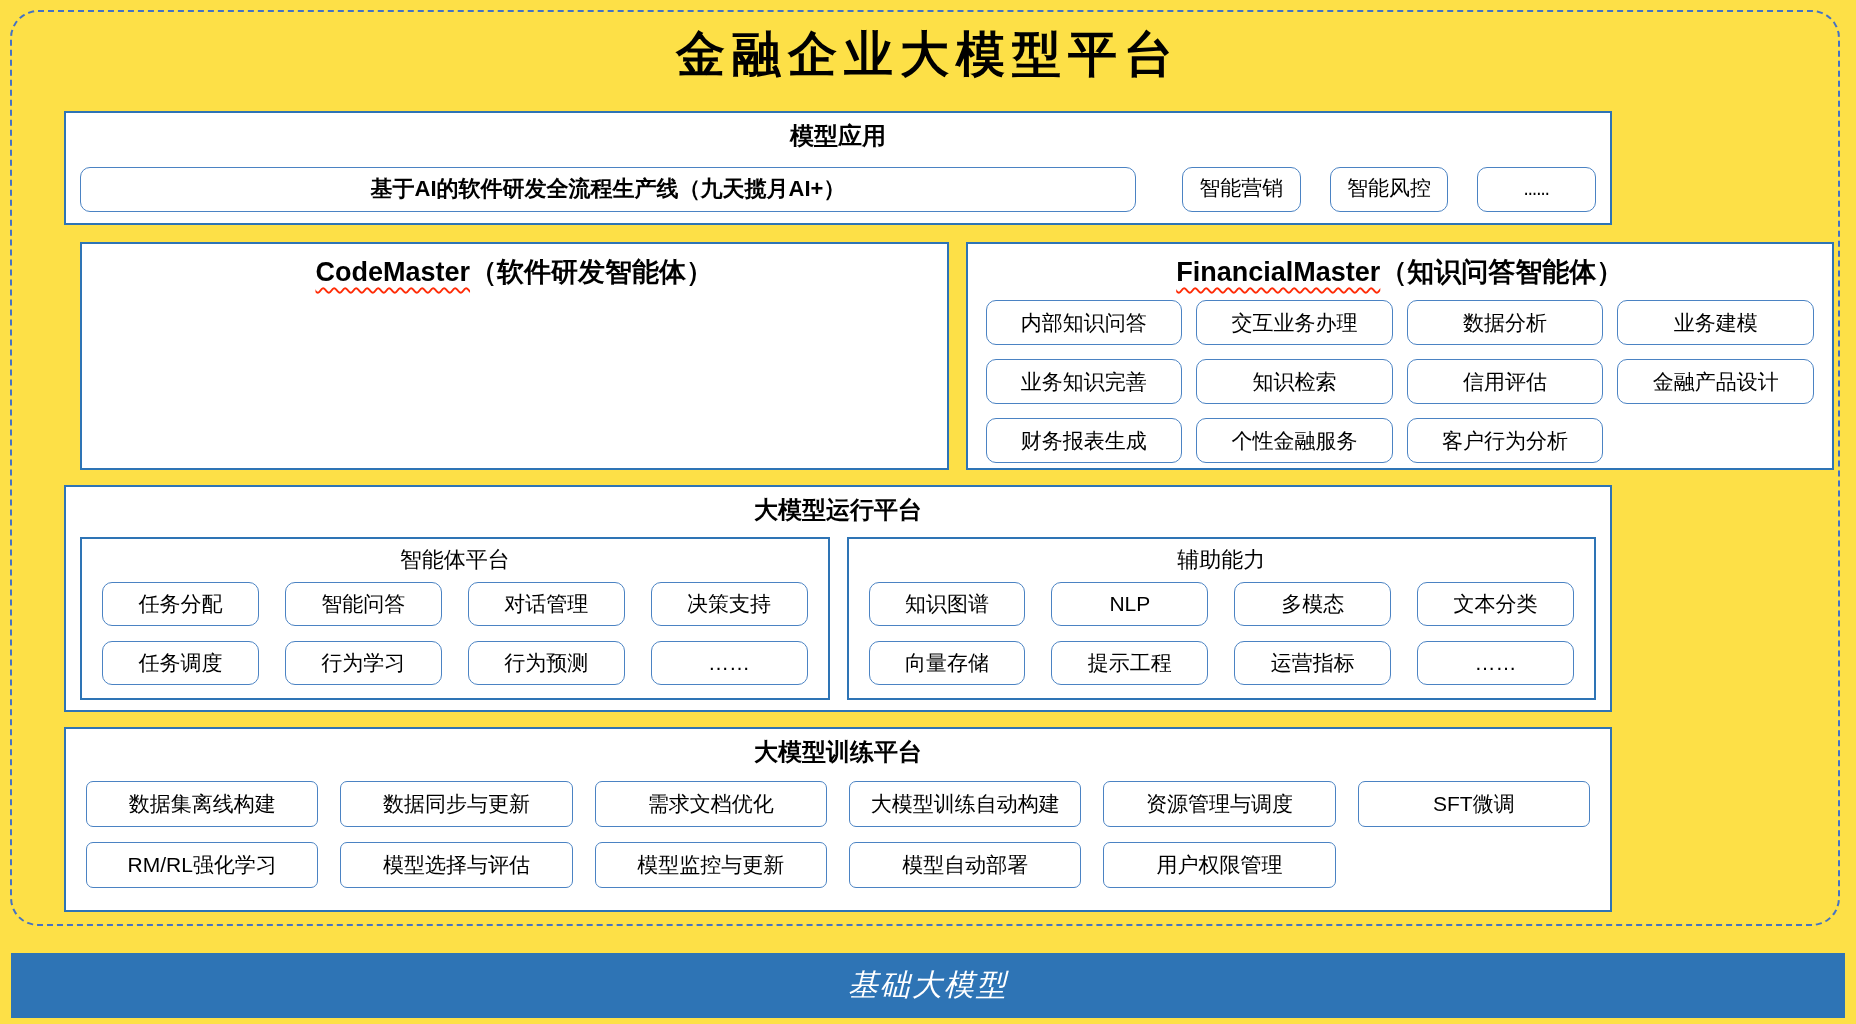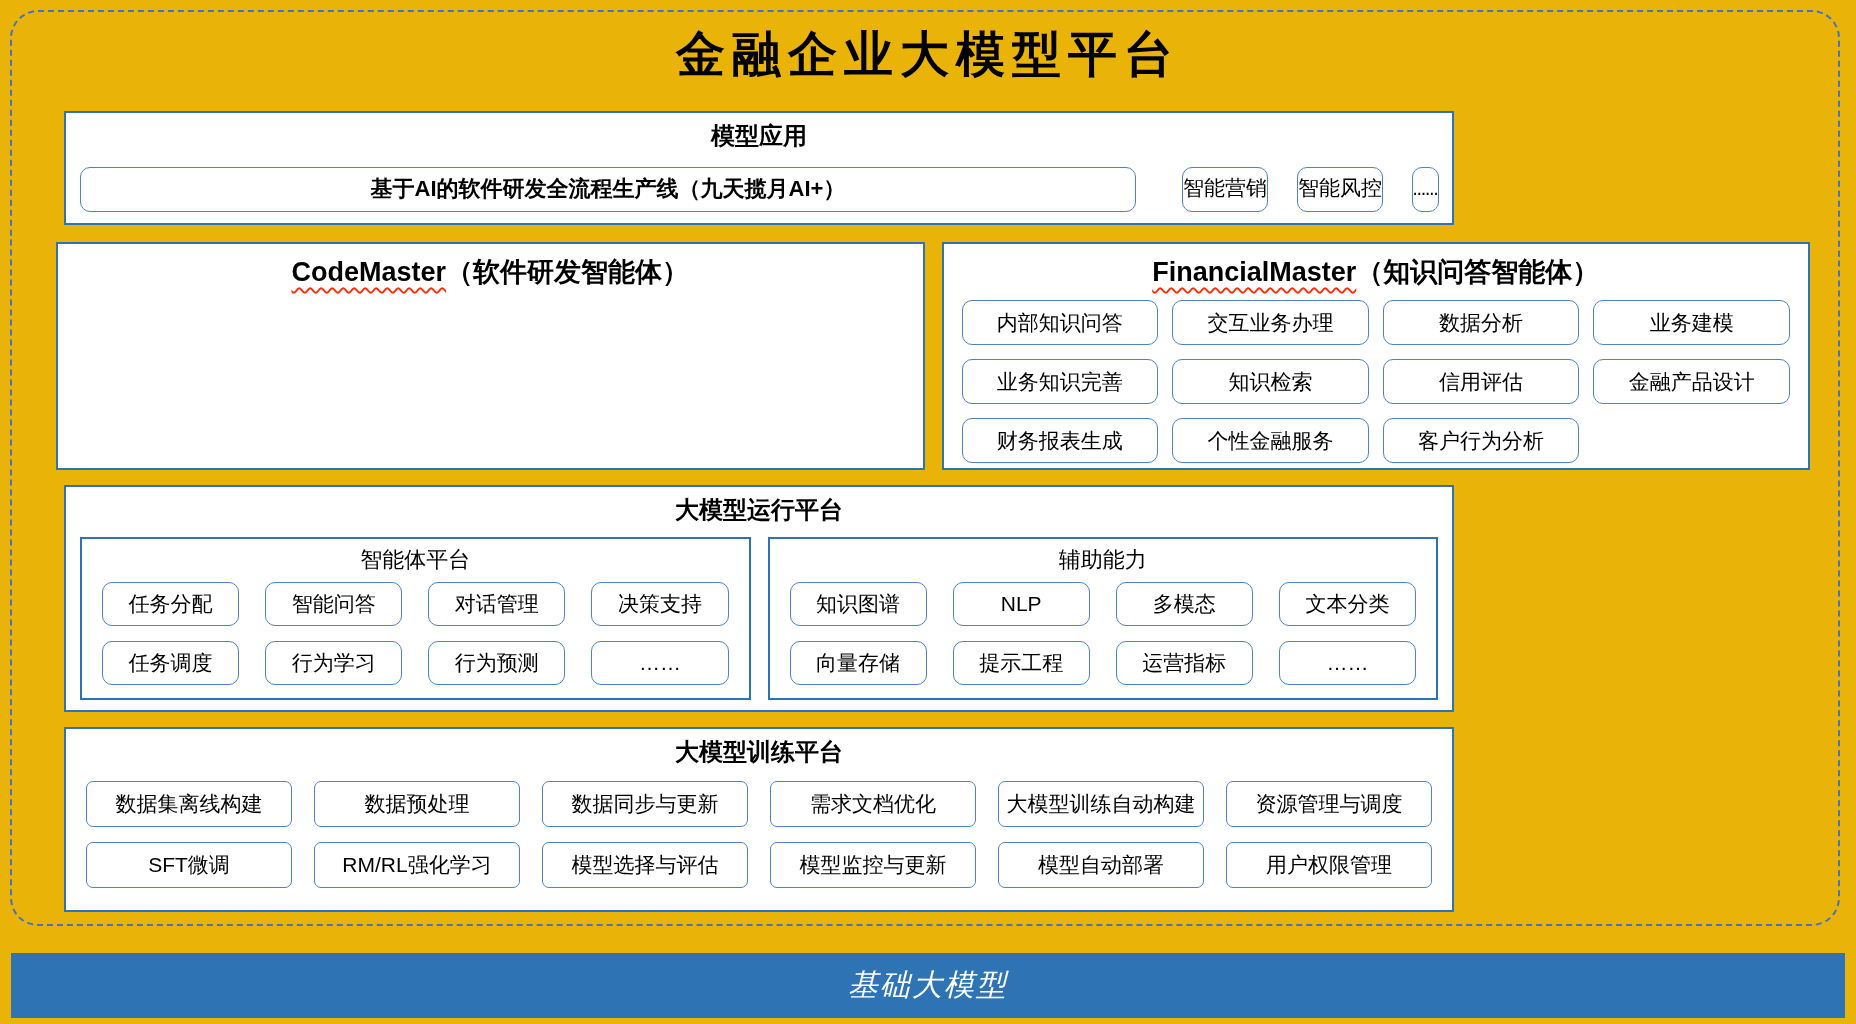--- a/index.html
+++ b/index.html
@@ -1,33 +1,33 @@
 <!DOCTYPE html>
 <html><head>
 <meta charset="utf-8">
 <style>
   html,body{margin:0;padding:0;background:#ffffff;}
   .canvas{
-    position:relative;width:1856px;height:1024px;background:#eab308;overflow:hidden;
+    position:relative;width:1856px;height:1024px;background:#fde047;overflow:hidden;
     font-family:"Liberation Sans", sans-serif;color:#000;
   }
   .frame{
     position:absolute;left:10px;top:10px;width:1830px;height:916px;
     border:2px dashed #4472C4;border-radius:28px;box-sizing:border-box;
   }
   .title{
     position:absolute;left:0;right:0;top:22px;text-align:center;
     font-family:"DejaVu Serif", serif;font-weight:bold;font-size:49px;letter-spacing:7px;
   }
   .box{
-    position:absolute;left:64px;width:1390px;box-sizing:border-box;
+    position:absolute;left:64px;width:1548px;box-sizing:border-box;
     border:2px solid #2E74B5;background:#fff;
   }
   .s1{top:111px;height:114px;}
-  .duo{position:absolute;left:56px;top:242px;width:1754px;height:175px;display:flex;gap:17px;}
+  .duo{position:absolute;left:80px;top:242px;width:1754px;height:175px;display:flex;gap:17px;}
   .duo .box{position:relative;left:auto;width:auto;flex:1;height:228px;}
   .s3{top:485px;height:227px;}
   .s4{top:727px;height:185px;}
   .sec-header{
     text-align:center;font-weight:bold;font-size:24px;margin-top:8px;line-height:30px;
   }
   .agent-header{
     text-align:center;font-weight:bold;font-size:27px;margin-top:10px;line-height:36px;
   }
   .squiggle{
@@ -139,21 +139,20 @@
             <div class="pill">……</div>
           </div>
       </div>
     </div>
   </section>
 
   <section class="box s4">
     <div class="sec-header">大模型训练平台</div>
     <div class="grid6">
         <div class="pill">数据集离线构建</div>
-        <div class="pill">数据预处理</div>
         <div class="pill">数据同步与更新</div>
         <div class="pill">需求文档优化</div>
         <div class="pill">大模型训练自动构建</div>
         <div class="pill">资源管理与调度</div>
         <div class="pill">SFT微调</div>
         <div class="pill">RM/RL强化学习</div>
         <div class="pill">模型选择与评估</div>
         <div class="pill">模型监控与更新</div>
         <div class="pill">模型自动部署</div>
         <div class="pill">用户权限管理</div>

